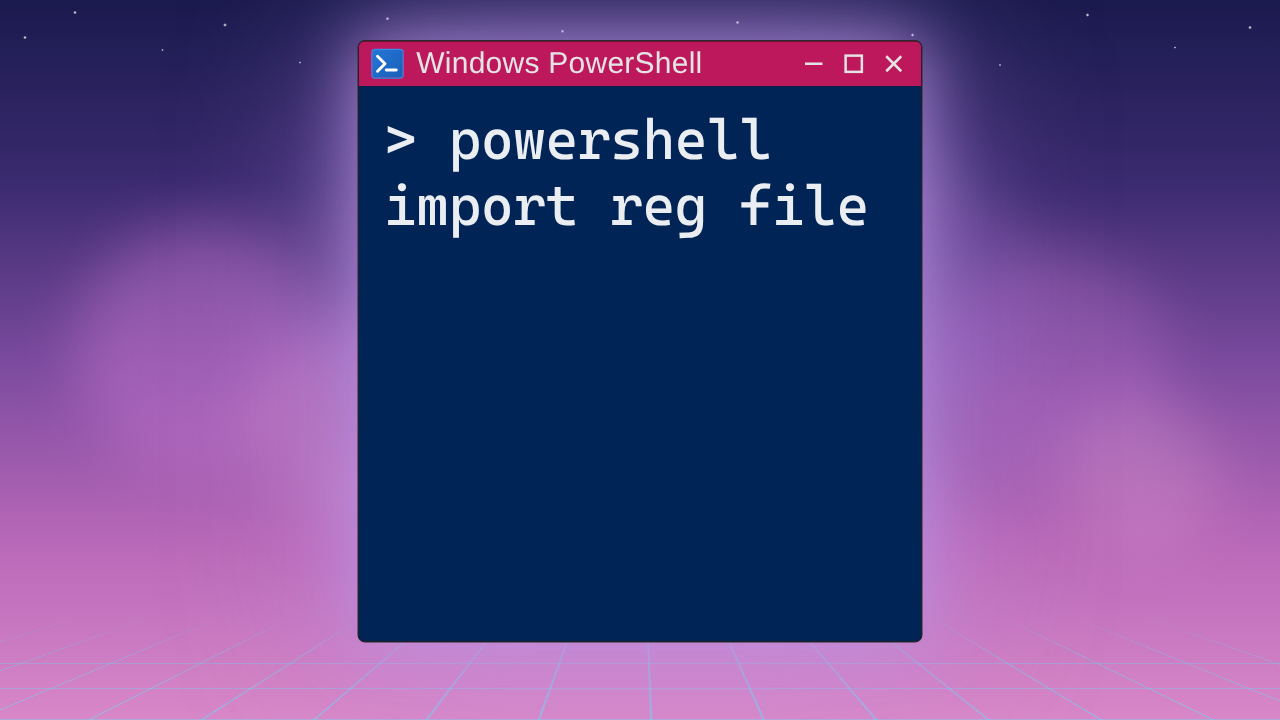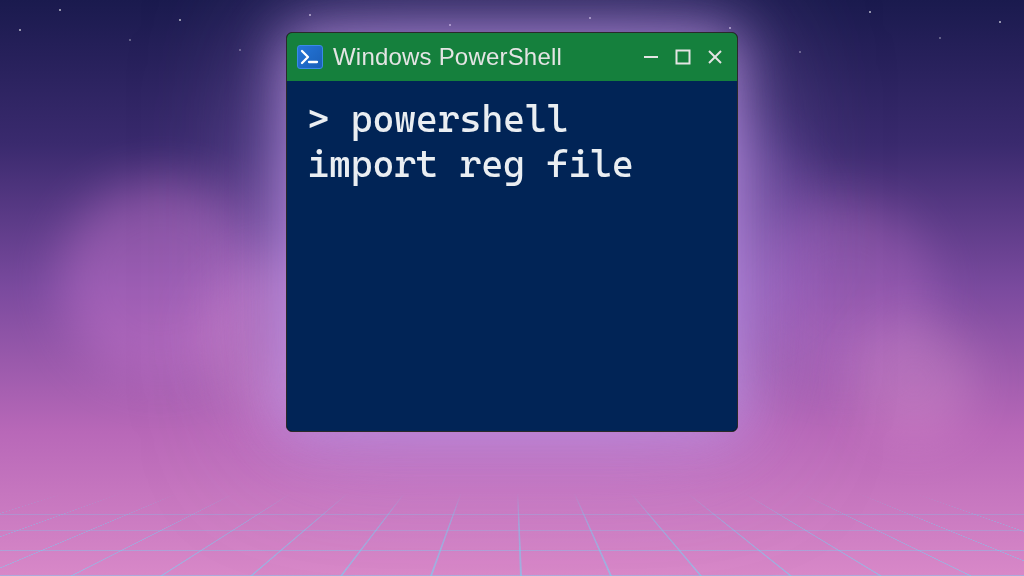--- a/index.html
+++ b/index.html
@@ -90,23 +90,23 @@
       width: 452px;
       background: #000;
       border-radius: 6px;
       overflow: hidden;
       border: 1px solid #2a2a2a;
     }
     
     .titlebar {
       display: flex;
       align-items: center;
-      height: 48px;
+      height: 36px;
       padding: 0 12px 0 10px;
-      background: #15803d;
+      background: #be185d;
       color: #e8e8e8;
       gap: 10px;
     }
     
     .ps-icon {
       width: 26px;
       height: 24px;
       background: linear-gradient(135deg, #2476d8, #1a5fb8);
       border-radius: 3px;
       border: 1px solid #3a8ae8;
@@ -138,25 +138,25 @@
       height: 20px;
       display: flex;
       align-items: center;
       justify-content: center;
       cursor: pointer;
     }
     .win-btn svg { display: block; }
     
     .terminal-body {
       background: #012456;
-      height: 350px;
+      height: 444px;
       padding: 16px 20px;
       font-family: Consolas, 'Cascadia Mono', 'Courier New', monospace;
       color: #eaeef2;
-      font-size: 38px;
+      font-size: 45px;
       line-height: 1.18;
       letter-spacing: -0.5px;
       word-break: break-word;
     }
     
     .prompt-line {
       display: block;
     }
     .prompt-char {
       display: inline;

